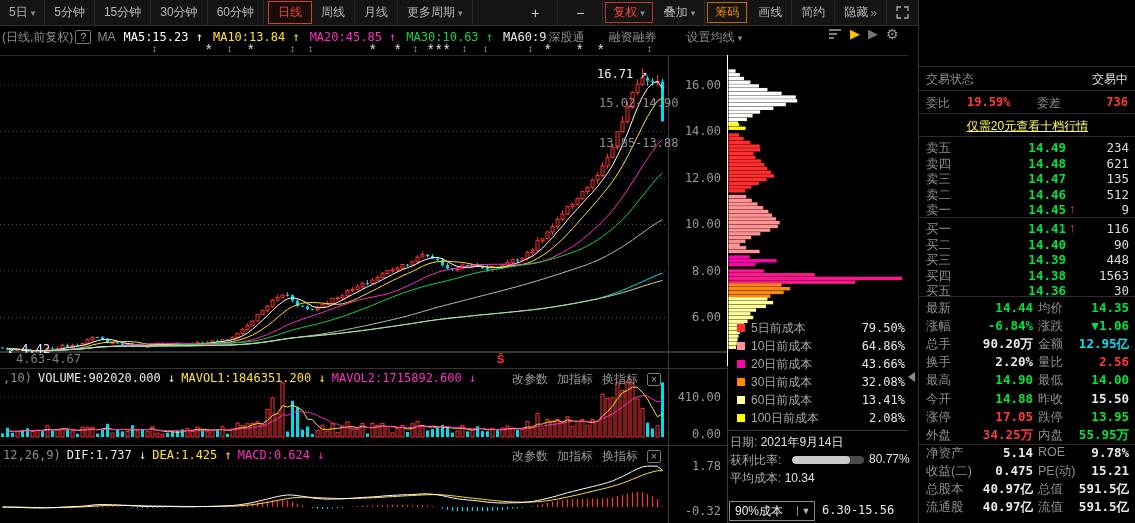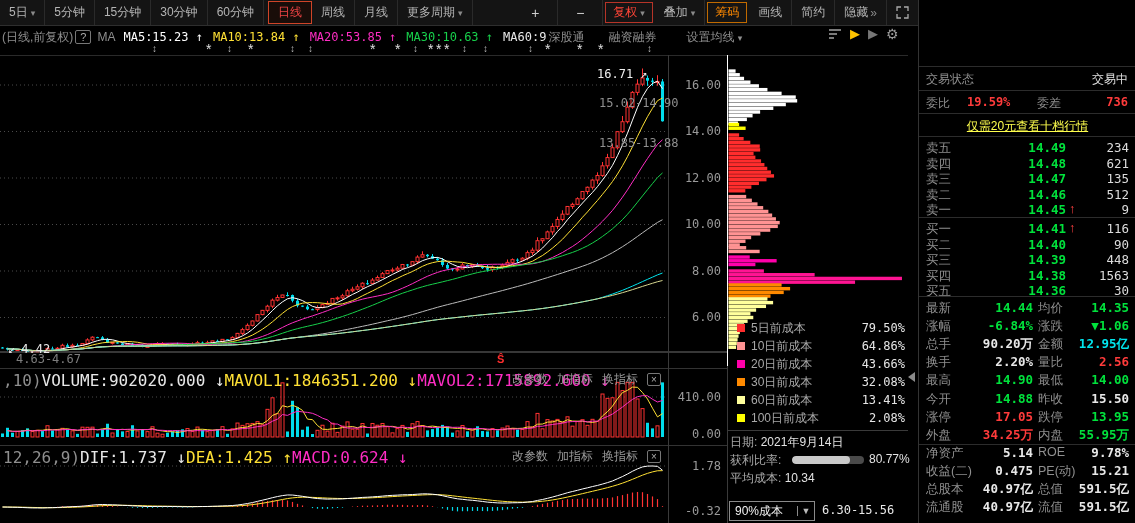--- a/index.html
+++ b/index.html
@@ -22,21 +22,21 @@
   .stk-code{position:absolute;left:28px;top:7px;font-size:15px;color:#d8d8d8;}
   .stk-name{position:absolute;left:86px;top:3px;font-size:20px;font-weight:bold;color:#ffff8c;}
   .stk-price{position:absolute;left:16px;top:30px;font-size:23px;font-weight:bold;}
   .stk-chg{position:absolute;left:97px;top:31px;line-height:14px;font-size:12.5px;}
   
   .info{position:absolute;top:28px;left:0;width:910px;height:18px;display:flex;align-items:center;white-space:nowrap;}
   .help-box{border:1px solid #777;color:#aaa;padding:0 4px;border-radius:2px;margin:0 6px 0 2px;font-size:11px;cursor:pointer;}
   .marker{position:absolute;top:44px;font-size:11px;line-height:10px;color:#cdcdcd;cursor:pointer;}
   .icon-row{position:absolute;top:28px;left:828px;width:84px;display:flex;align-items:center;gap:8px;}
   
-  .pane-h{position:absolute;left:3px;display:flex;align-items:center;white-space:nowrap;font-size:16px;}
+  .pane-h{position:absolute;left:3px;display:flex;gap:6px;align-items:center;white-space:nowrap;font-size:12px;}
   .pane-actions{position:absolute;display:flex;gap:9px;align-items:center;color:#9a9a9a;}
   .pane-actions span{cursor:pointer;}
   .close-box{border:1px solid #777;padding:0 3px;font-size:10px;color:#aaa;border-radius:2px;}
   .axis-lab{position:absolute;left:668px;width:53px;text-align:right;color:#9a9a9a;font-size:12px;}
   .annot{position:absolute;font-size:12px;white-space:nowrap;}
   
   .chip-leg-row{position:absolute;left:737px;width:168px;height:16px;display:flex;align-items:center;}
   .chip-leg-row .sq{width:8px;height:8px;margin-right:6px;}
   .chip-leg-row .lab{color:#a8a8a8;flex:1;}
   .chip-leg-row .val{color:#e5e5e5;}
@@ -110,21 +110,21 @@
     </div>
   </div>
 
   <div class="info">
     <span class="gray" style="margin-left:2px;">(日线,前复权)</span>
     <span class="help-box">?</span>
     <span class="gray">MA</span>
     <span id="ma-items" style="display:flex;gap:10px;margin-left:8px;">
         <span class="mono" style="color: rgb(255, 255, 255);">MA5:15.23 ↑</span>
         <span class="mono" style="color: rgb(255, 225, 53);">MA10:13.84 ↑</span>
-        <span class="mono" style="color: rgb(255, 45, 196);">MA20:53.85 ↑</span>
+        <span class="mono" style="color: rgb(255, 45, 196);">MA20:45.85 ↑</span>
         <span class="mono" style="color: rgb(23, 208, 75);">MA30:10.63 ↑</span>
         <span class="mono" style="color: rgb(232, 232, 232);">MA60:9</span>
       </span>
     <span class="gray" style="margin-left:2px;">深股通</span>
     <span class="gray" style="margin-left:24px;">融资融券</span>
     <span class="gray" style="margin-left:30px;"><span>设置均线</span> <span class="caret" style="font-size:9px;">▾</span></span>
   </div>
   <div class="icon-row">
     <svg width="14" height="12">
         <g stroke="#9a9a9a" stroke-width="1.6">

